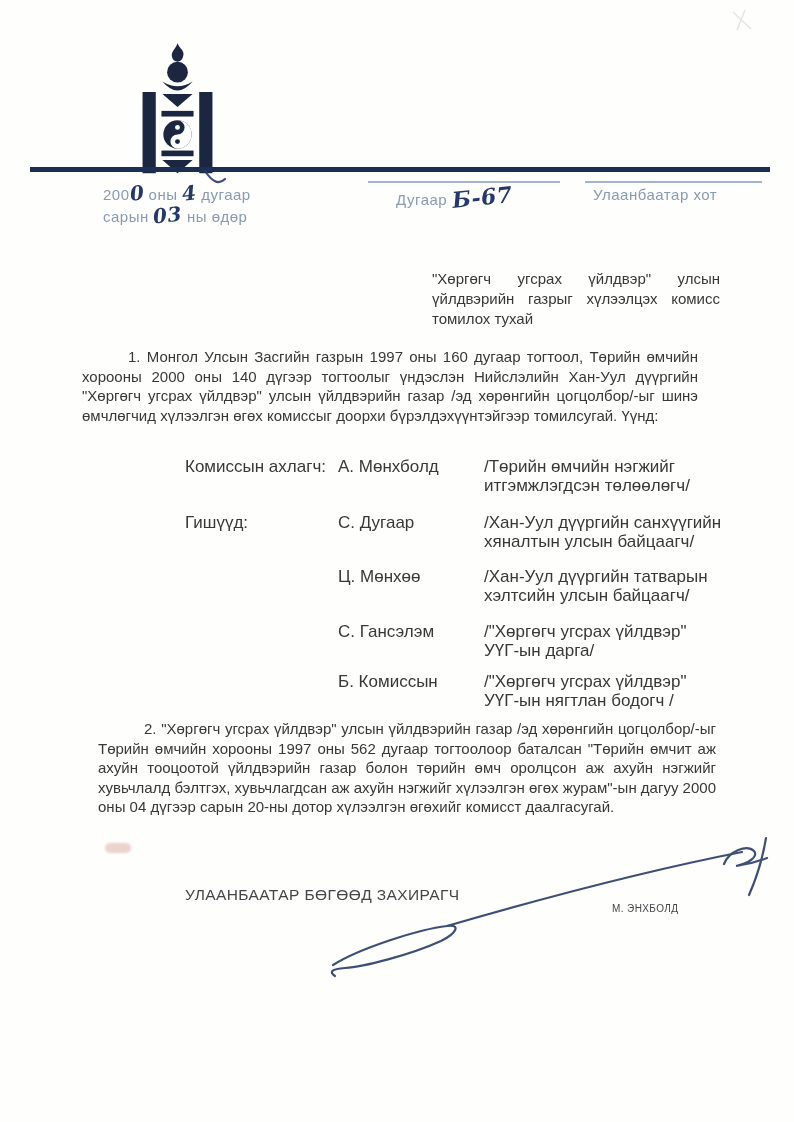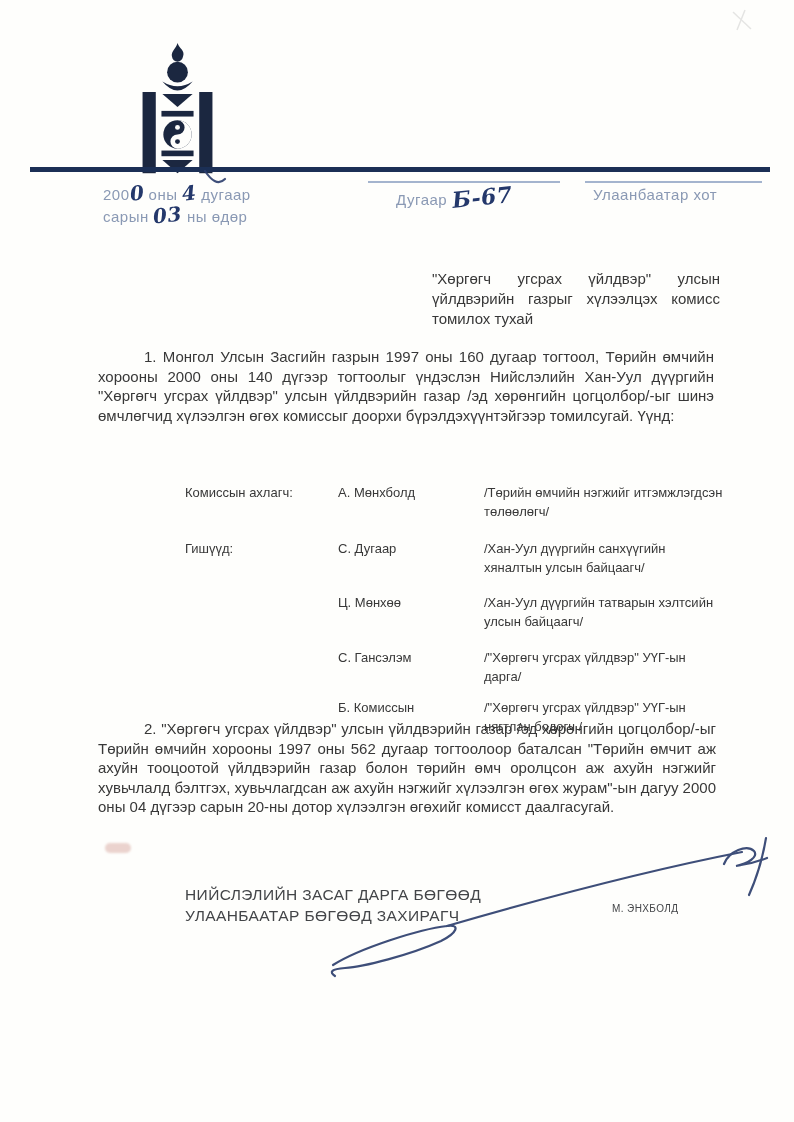--- a/index.html
+++ b/index.html
@@ -39,25 +39,25 @@
   .cityline{left:593px;top:186px;text-align:center;}
   
   .subject{
     position:absolute;left:432px;top:269px;width:288px;
     font-size:15px;line-height:20px;text-align:justify;color:#383838;
   }
   .para{
     position:absolute;font-size:15px;line-height:19.5px;
     text-align:justify;text-indent:46px;color:#383838;
   }
-  .para1{left:98px;top:347px;width:616px;}
+  .para1{left:82px;top:347px;width:616px;}
   .para2{left:98px;top:719px;width:618px;}
   
   .crow{position:absolute;left:0;top:0;width:794px;height:0;}
-  .crow span{position:absolute;font-size:13px;line-height:19px;color:#383838;margin-top:26px;}
+  .crow span{position:absolute;font-size:17px;line-height:19px;color:#383838;}
   .c-role{left:185px;width:150px;}
   .c-name{left:338px;width:145px;}
   .c-desc{left:484px;width:242px;}
   
   .sig-titles{
     position:absolute;left:185px;top:884px;
     font-size:15.5px;line-height:21px;letter-spacing:.4px;color:#434548;
   }
   .sig-name{
     position:absolute;left:612px;top:903px;
@@ -130,21 +130,20 @@
   </div>
   <div class="crow" style="top:672px;">
     <span class="c-role"></span>
     <span class="c-name">Б. Комиссын</span>
     <span class="c-desc">/"Хөргөгч угсрах үйлдвэр" УҮГ-ын нягтлан бодогч /</span>
   </div>
 
   <div class="para para2">2. "Хөргөгч угсрах үйлдвэр" улсын үйлдвэрийн газар /эд хөрөнгийн цогцолбор/-ыг Төрийн өмчийн хорооны 1997 оны 562 дугаар тогтоолоор баталсан "Төрийн өмчит аж ахуйн тооцоотой үйлдвэрийн газар болон төрийн өмч оролцсон аж ахуйн нэгжийг хувьчлалд бэлтгэх, хувьчлагдсан аж ахуйн нэгжийг хүлээлгэн өгөх журам"-ын дагуу 2000 оны 04 дүгээр сарын 20-ны дотор хүлээлгэн өгөхийг комисст даалгасугай.</div>
 
   <div class="sig-titles">
-    <div>НИЙСЛЭЛИЙН ЗАСАГ ДАРГА БӨГӨӨД</div>
     <div>УЛААНБААТАР БӨГӨӨД ЗАХИРАГЧ</div>
   </div>
   <div class="sig-name">М. ЭНХБОЛД</div>
 
   <svg class="ink-layer" viewBox="0 0 794 1122">
     <g fill="none" stroke="#2a3c6b" stroke-width="2.2" stroke-linecap="round" opacity=".9">
       <path d="M333 965 C360 948 420 929 447 926 C461 924 457 933 441 941 C410 955 363 967 345 968 C331 969 329 972 335 976"></path>
       <path d="M447 926 C540 899 645 871 742 852"></path>
       <path d="M724 864 C729 851 747 844 754 851 C759 857 747 864 736 866 C744 865 757 862 767 858"></path>
       <path d="M766 838 C763 856 757 877 749 895"></path>

